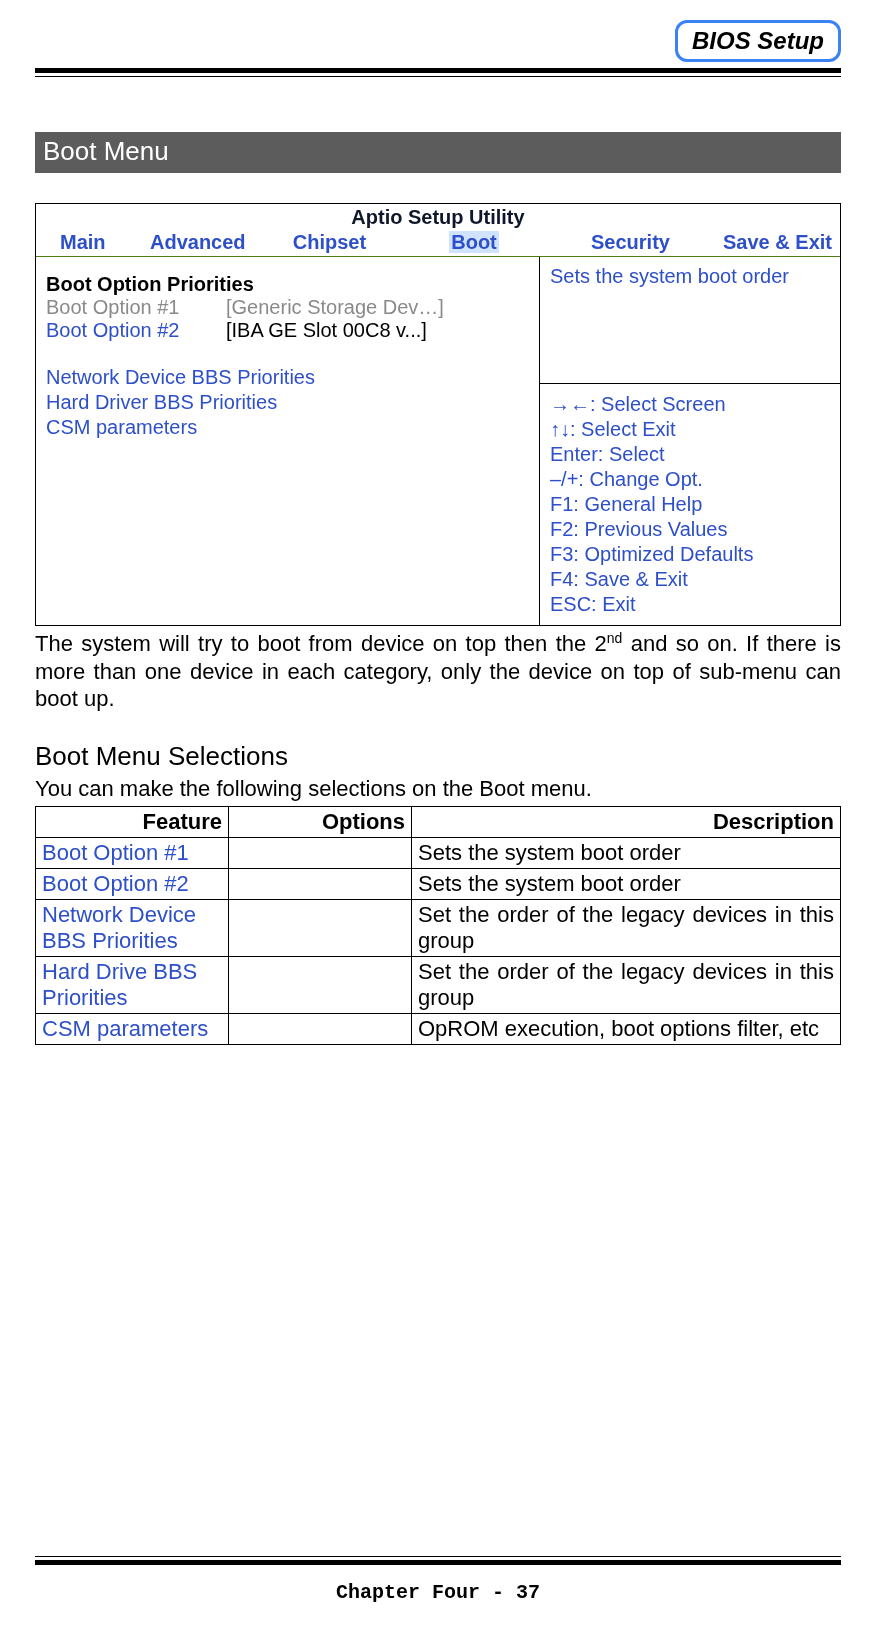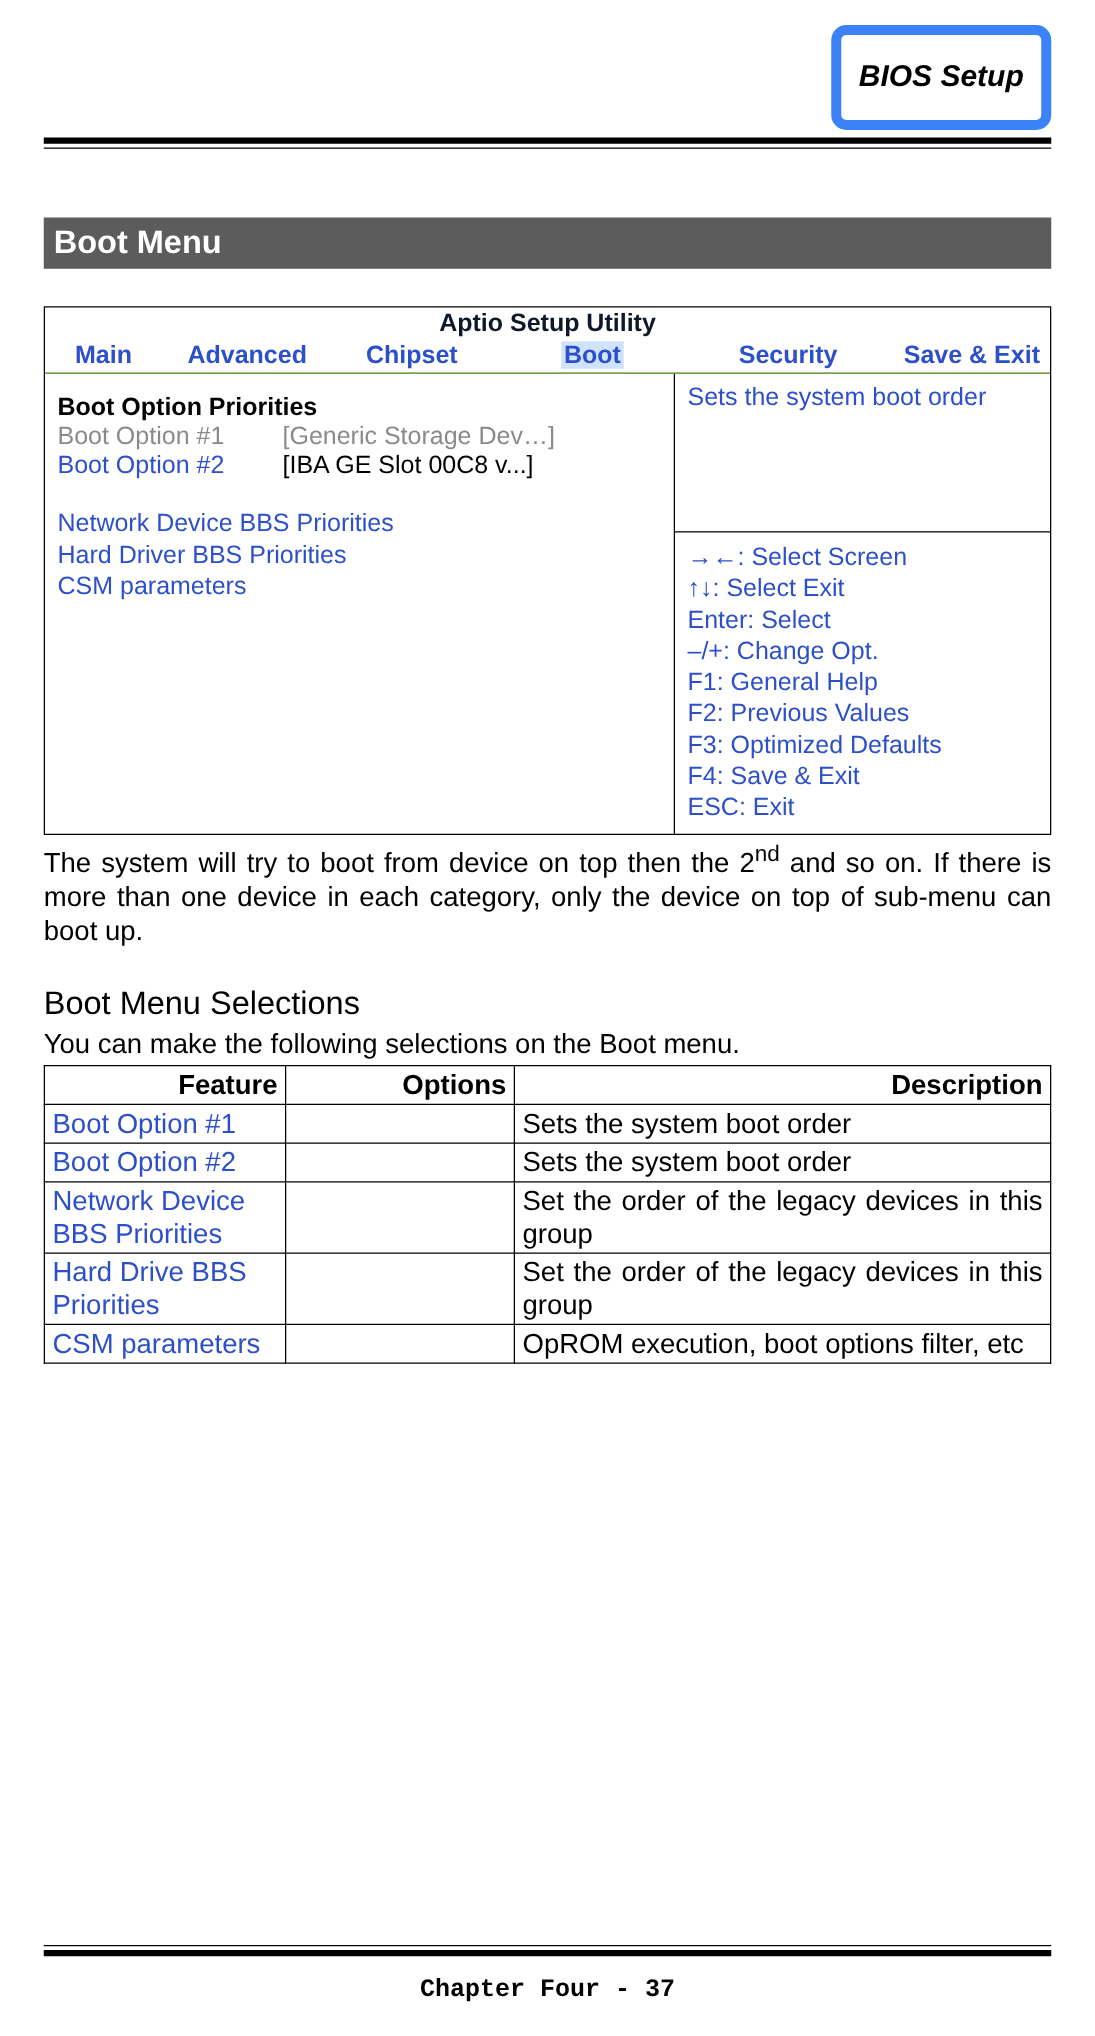--- a/index.html
+++ b/index.html
@@ -17,38 +17,38 @@
     padding: 20px 35px 30px 35px;
     position: relative;
   }
   
   .badge-wrap {
     text-align: right;
     margin-bottom: 6px;
   }
   .badge {
     display: inline-block;
-    border: 8px solid #3b82f6;
+    border: 3px solid #3b82f6;
     border-radius: 12px;
-    padding: 20px 14px;
+    padding: 4px 14px;
     font-style: italic;
     font-weight: bold;
     font-size: 24px;
   }
   .header-rule {
     border-top: 5px solid #000;
     border-bottom: 1px solid #000;
     height: 3px;
     margin-bottom: 55px;
   }
   
   .section-bar {
     background: #5c5c5c;
     color: #fff;
-    font-weight: bold;
+    font-weight: normal;
     font-size: 26px;
     padding: 4px 8px 6px 8px;
     margin-bottom: 30px;
   }
   
   .bios-box {
     border: 1px solid #000;
     font-size: 20px;
   }
   .bios-title {
@@ -110,21 +110,21 @@
   .bios-left .blue { color: #2d4fc9; margin-top: 2px; }
   .bios-left .gap { height: 22px; }
   .bios-right-bottom div { line-height: 1.25; }
   
   .para {
     font-size: 22px;
     text-align: justify;
     margin-top: 4px;
     line-height: 1.25;
   }
-  .para sup { font-size: 18px; vertical-align: super; }
+  .para sup { font-size: 14px; vertical-align: super; }
   h3.subhead {
     font-weight: normal;
     font-size: 26px;
     margin: 28px 0 4px 0;
   }
   .lead {
     font-size: 22px;
     margin-bottom: 4px;
   }
   

